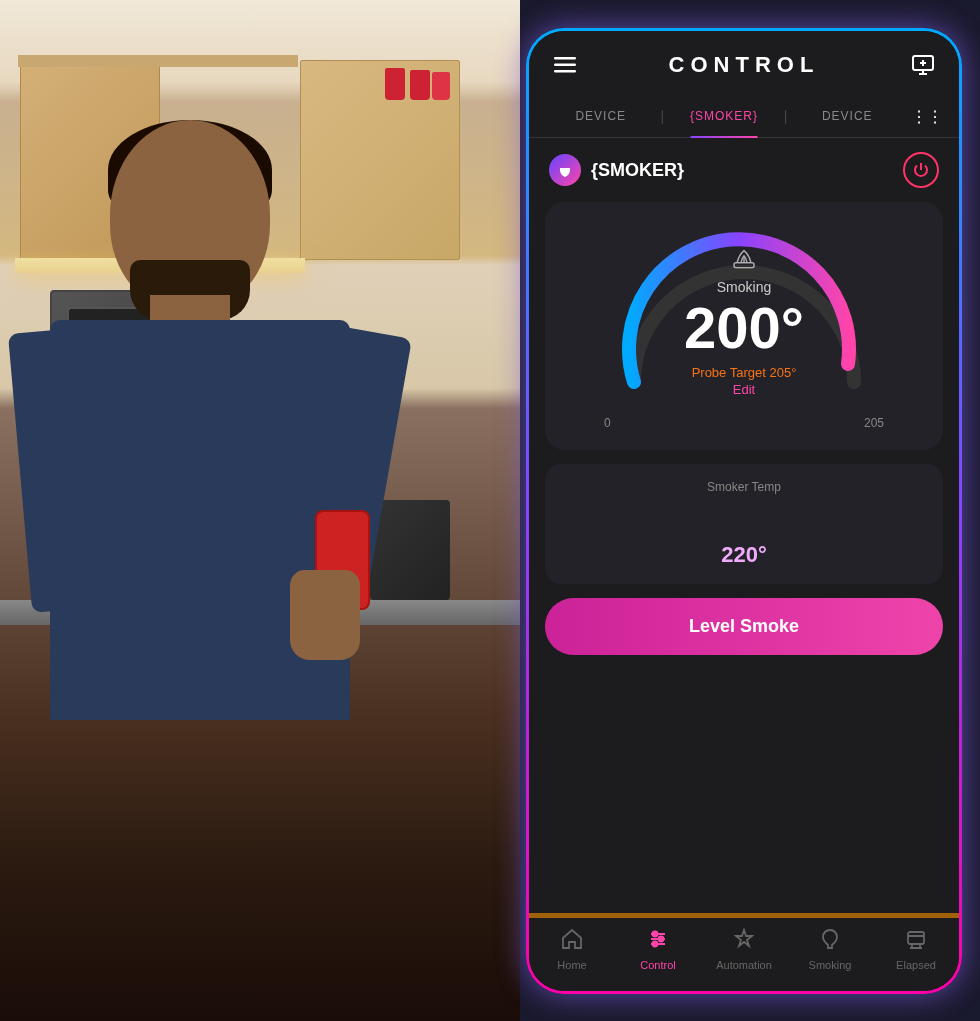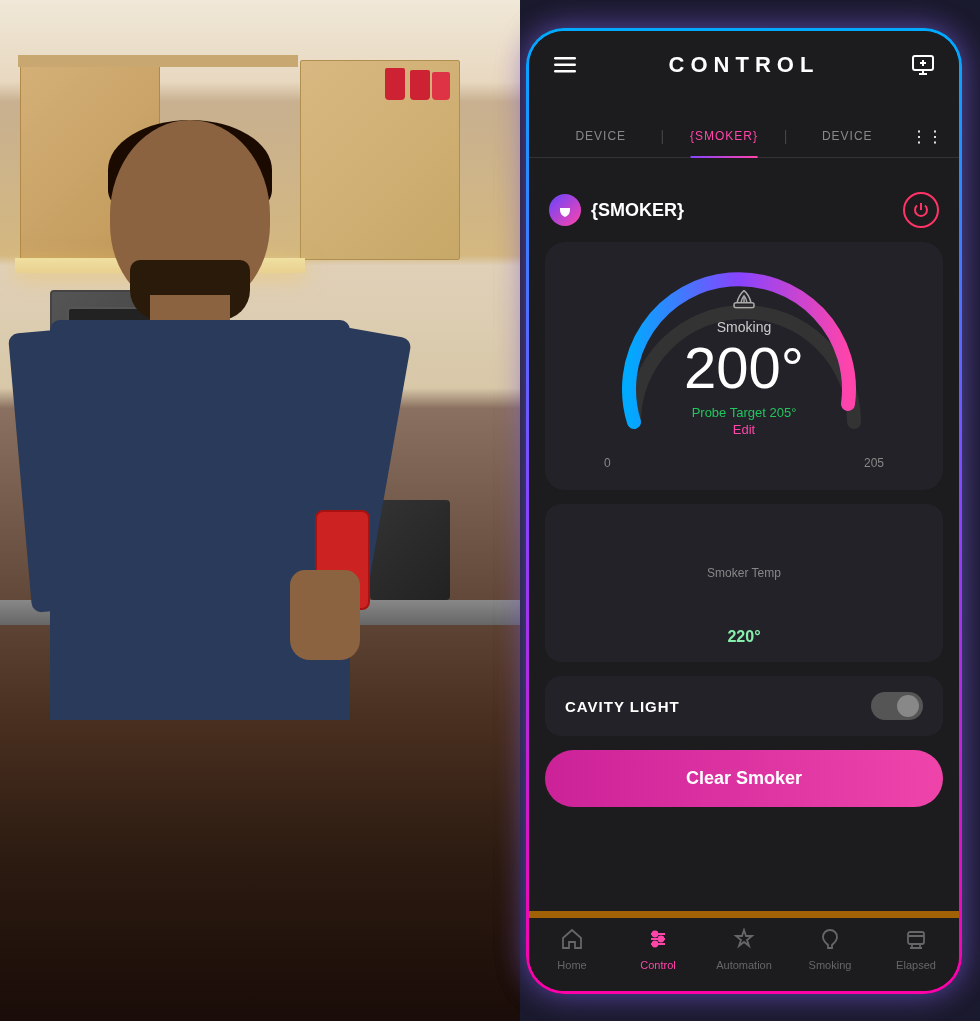--- a/index.html
+++ b/index.html
@@ -26,21 +26,20 @@
     }
 
     .phone-inner {
       width: 100%;
       height: 100%;
       background: #1c1c1e;
       border-radius: 35px;
       overflow: hidden;
       display: flex;
       flex-direction: column;
-      gap: 20px;
     }
 
     
     .app-header {
       display: flex;
       align-items: center;
       justify-content: space-between;
       padding: 18px 20px 14px;
       background: #1c1c1e;
     }
@@ -189,27 +188,27 @@
     .smoking-label {
       color: #ccc;
       font-size: 14px;
       margin-bottom: 4px;
       display: block;
     }
 
     .temp-display {
       color: #ffffff;
       font-size: 58px;
-      font-weight: 400;
+      font-weight: 700;
       line-height: 1;
       display: block;
     }
 
     .probe-target {
-      color: #22c55e;
+      color: #f97316;
       font-size: 13px;
       margin-top: 8px;
       display: block;
     }
 
     .edit-link {
       color: #ff44aa;
       font-size: 13px;
       display: block;
       margin-top: 2px;
@@ -245,26 +244,25 @@
 
     .stat-item:last-child {
       border-right: none;
     }
 
     .stat-label {
       color: #888;
       font-size: 12px;
       display: block;
       margin-bottom: 6px;
-      margin-top: 46px;
     }
 
     .stat-value {
-      color: #86efac;
-      font-size: 16px;
+      color: #f0abfc;
+      font-size: 22px;
       font-weight: 700;
       display: block;
       margin-top: 48px;
     }
 
     
     .cavity-row {
       display: flex;
       align-items: center;
       justify-content: space-between;
@@ -319,21 +317,21 @@
       font-size: 18px;
       font-weight: 600;
     }
 
     
     .bottom-nav {
       display: flex;
       align-items: center;
       background: #1c1c1e;
       padding: 10px 0 20px;
-      border-top: 7px solid #a16207;
+      border-top: 5px solid #a16207;
       margin-top: auto;
     }
 
     .nav-item {
       flex: 1;
       display: flex;
       flex-direction: column;
       align-items: center;
       gap: 4px;
     }
@@ -742,29 +740,23 @@
             </div>
           </div>
 
           <div class="stats-row">
             <div class="stat-item">
               <span class="stat-label">Smoker Temp</span>
               <span class="stat-value">220°</span>
             </div>
           </div>
 
-          <div class="cavity-row">
-            <span class="cavity-label">CAVITY LIGHT</span>
-            <div class="toggle-switch">
-              <div class="toggle-knob"></div>
-            </div>
-          </div>
 
           <button class="clear-smoke-btn">
-            <span class="clear-smoke-text">Clear Smoker</span>
+            <span class="clear-smoke-text">Level Smoke</span>
           </button>
 
         </div>
 
         <div class="bottom-nav">
           <div class="nav-item">
             <span class="nav-icon">
               <svg width="22" height="22" viewBox="0 0 22 22" fill="none" stroke="#666" stroke-width="1.8">
                 <path d="M2 10 L11 2 L20 10 L20 20 L14 20 L14 14 L8 14 L8 20 L2 20 Z"></path>
               </svg>

